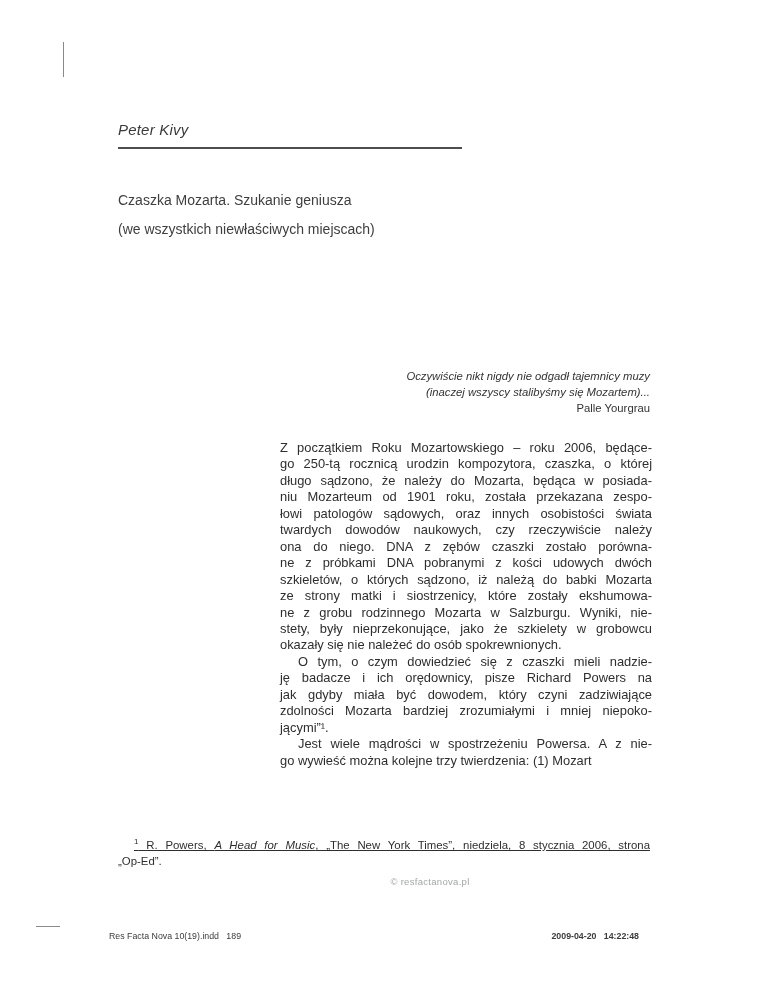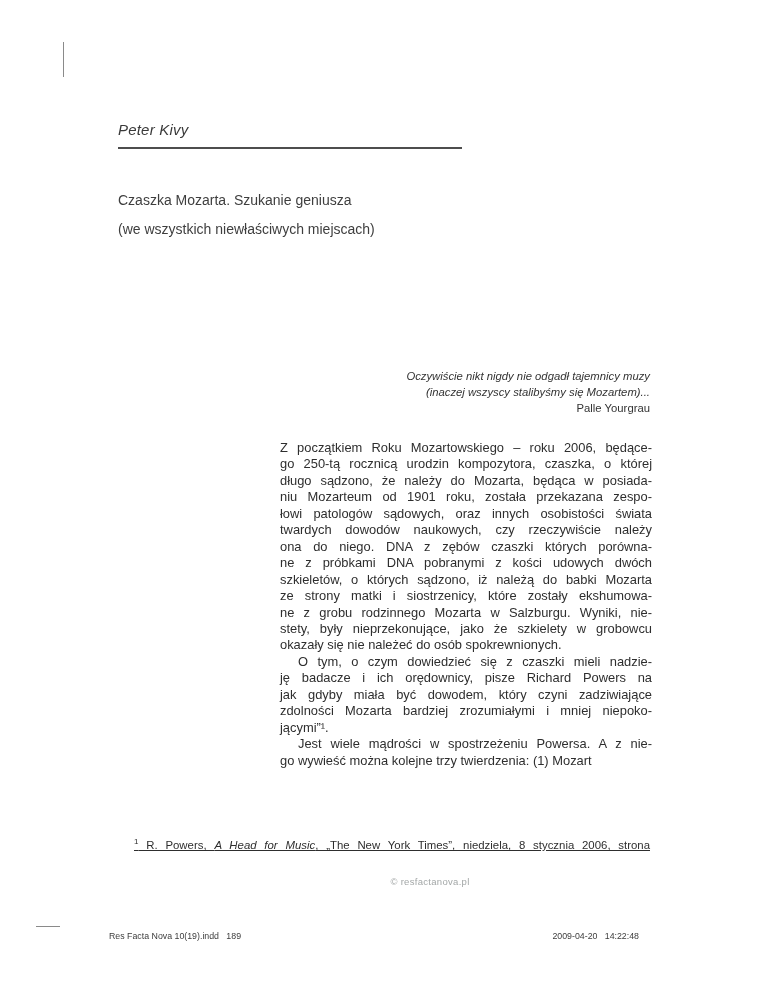--- a/index.html
+++ b/index.html
@@ -96,21 +96,21 @@
   }
   .imprint {
     position: absolute;
     top: 931px;
     font-size: 8.8px;
     color: #3c3c3c;
     white-space: pre;
     padding-left: 43px;
   }
   .imprint-left { left: 66px; }
-  .imprint-right { right: 64px; text-align: right; }
+  .imprint-right { right: 64px; text-align: right; font-weight: bold; }
 </style>
 </head>
 <body>
 
 <div id="page">
 
   <div class="crop-v" style="left:63px; top:42px;"></div>
   <div class="crop-v" style="left:709px; top:42px;"></div>
   <div class="crop-h" style="left:36px; top:926px;"></div>
   <div class="crop-h" style="left:708px; top:926px;"></div>
@@ -129,38 +129,39 @@
     <div>Palle Yourgrau</div>
   </div>
 
   <div class="bodytext">
       <div class="bodyline">Z początkiem Roku Mozartowskiego – roku 2006, będące-</div>
       <div class="bodyline">go 250-tą rocznicą urodzin kompozytora, czaszka, o której</div>
       <div class="bodyline">długo sądzono, że należy do Mozarta, będąca w posiada-</div>
       <div class="bodyline">niu Mozarteum od 1901 roku, została przekazana zespo-</div>
       <div class="bodyline">łowi patologów sądowych, oraz innych osobistości świata</div>
       <div class="bodyline">twardych dowodów naukowych, czy rzeczywiście należy</div>
-      <div class="bodyline">ona do niego. DNA z zębów czaszki których porówna-</div>
+      <div class="bodyline">ona do niego. DNA z zębów czaszki zostało porówna-</div>
       <div class="bodyline">ne z próbkami DNA pobranymi z kości udowych dwóch</div>
       <div class="bodyline">szkieletów, o których sądzono, iż należą do babki Mozarta</div>
       <div class="bodyline">ze strony matki i siostrzenicy, które zostały ekshumowa-</div>
       <div class="bodyline">ne z grobu rodzinnego Mozarta w Salzburgu. Wyniki, nie-</div>
       <div class="bodyline">stety, były nieprzekonujące, jako że szkielety w grobowcu</div>
       <div class="bodyline lastline">okazały się nie należeć do osób spokrewnionych.</div>
       <div class="bodyline firstline-indent">O tym, o czym dowiedzieć się z czaszki mieli nadzie-</div>
       <div class="bodyline">ję badacze i ich orędownicy, pisze Richard Powers na</div>
       <div class="bodyline">jak gdyby miała być dowodem, który czyni zadziwiające</div>
       <div class="bodyline">zdolności Mozarta bardziej zrozumiałymi i mniej niepoko-</div>
       <div class="bodyline lastline">jącymi”¹.</div>
       <div class="bodyline firstline-indent">Jest wiele mądrości w spostrzeżeniu Powersa. A z nie-</div>
       <div class="bodyline lastline">go wywieść można kolejne trzy twierdzenia: (1) Mozart</div>
     </div>
 
   <div class="footnote">
     <div class="fn-line1"><sup>1</sup><span> R. Powers, </span><span class="em">A Head for Music</span><span>, „The New York Times”, niedziela, 8 stycznia 2006, strona</span></div>
+    <div>„Op-Ed”.</div>
   </div>
 
   <div class="site-footer">© resfactanova.pl</div>
 
   <div class="imprint imprint-left">Res Facta Nova 10(19).indd   189</div>
   <div class="imprint imprint-right">2009-04-20   14:22:48</div>
 
 </div>
 
 </body></html>

